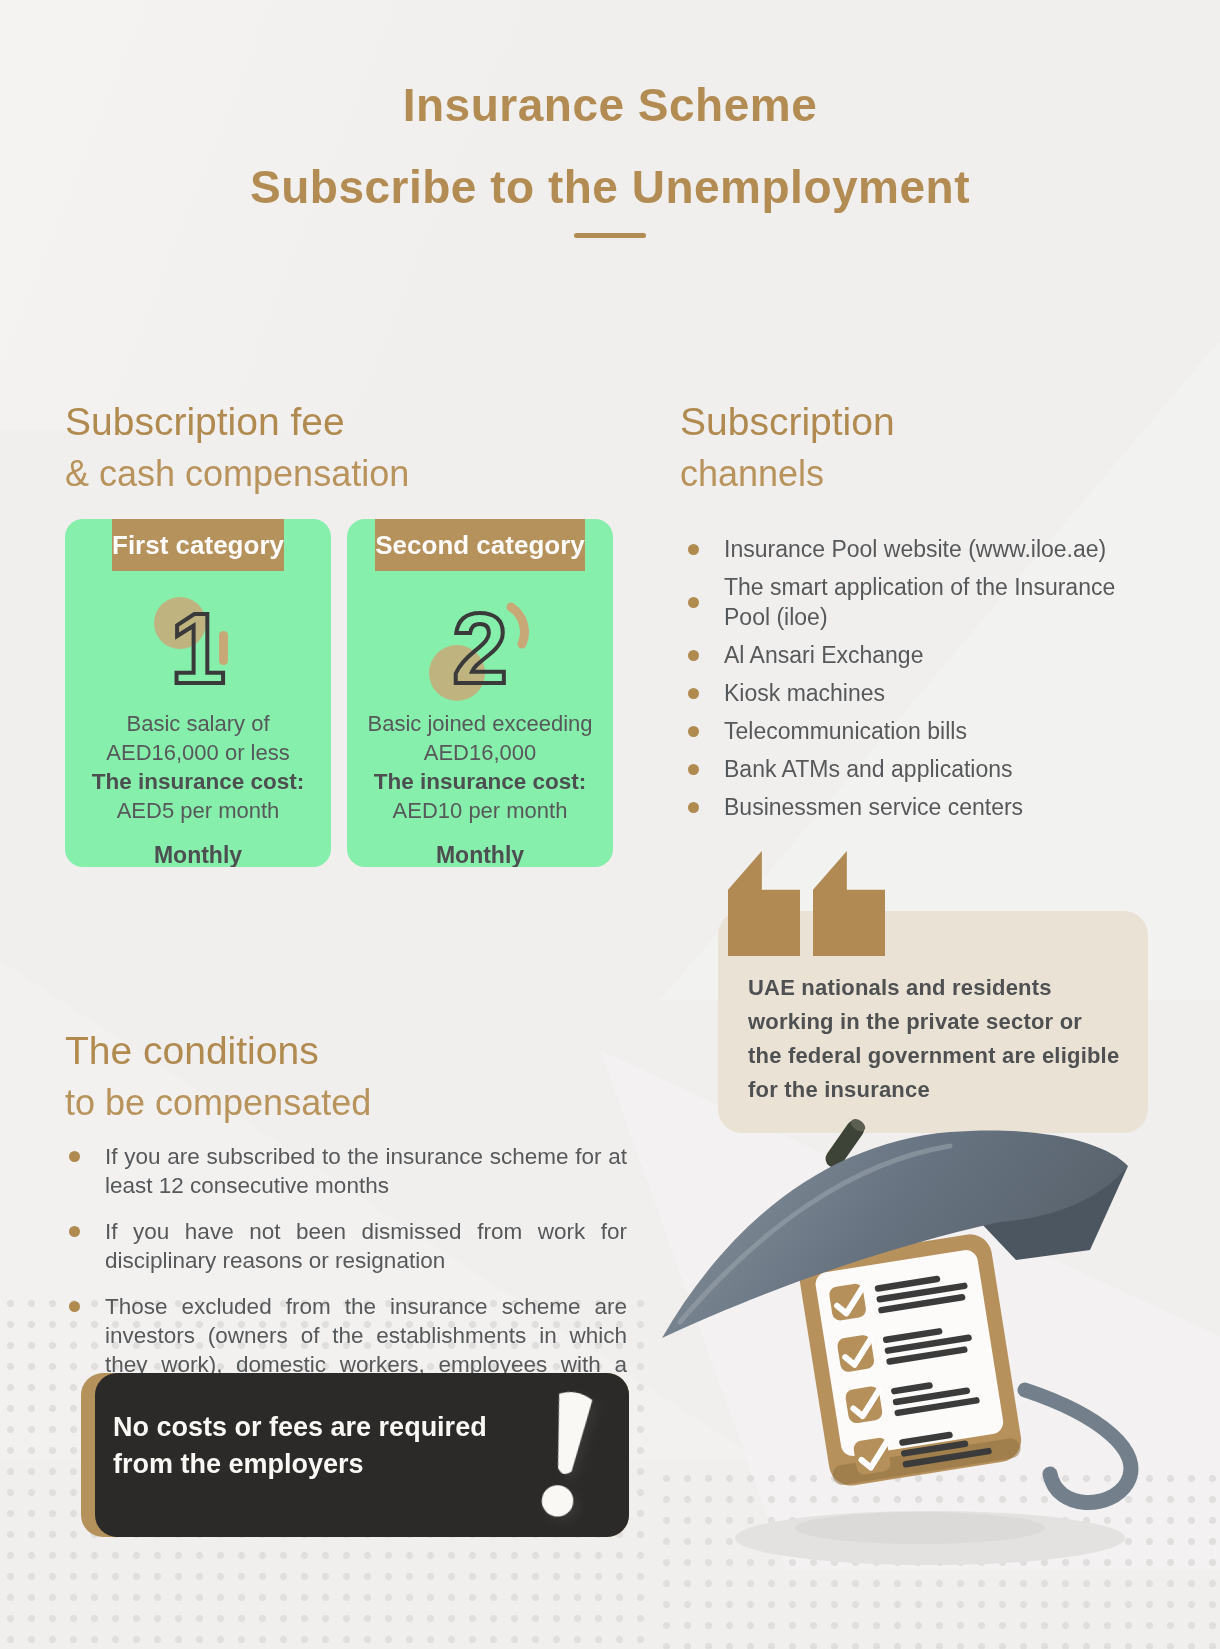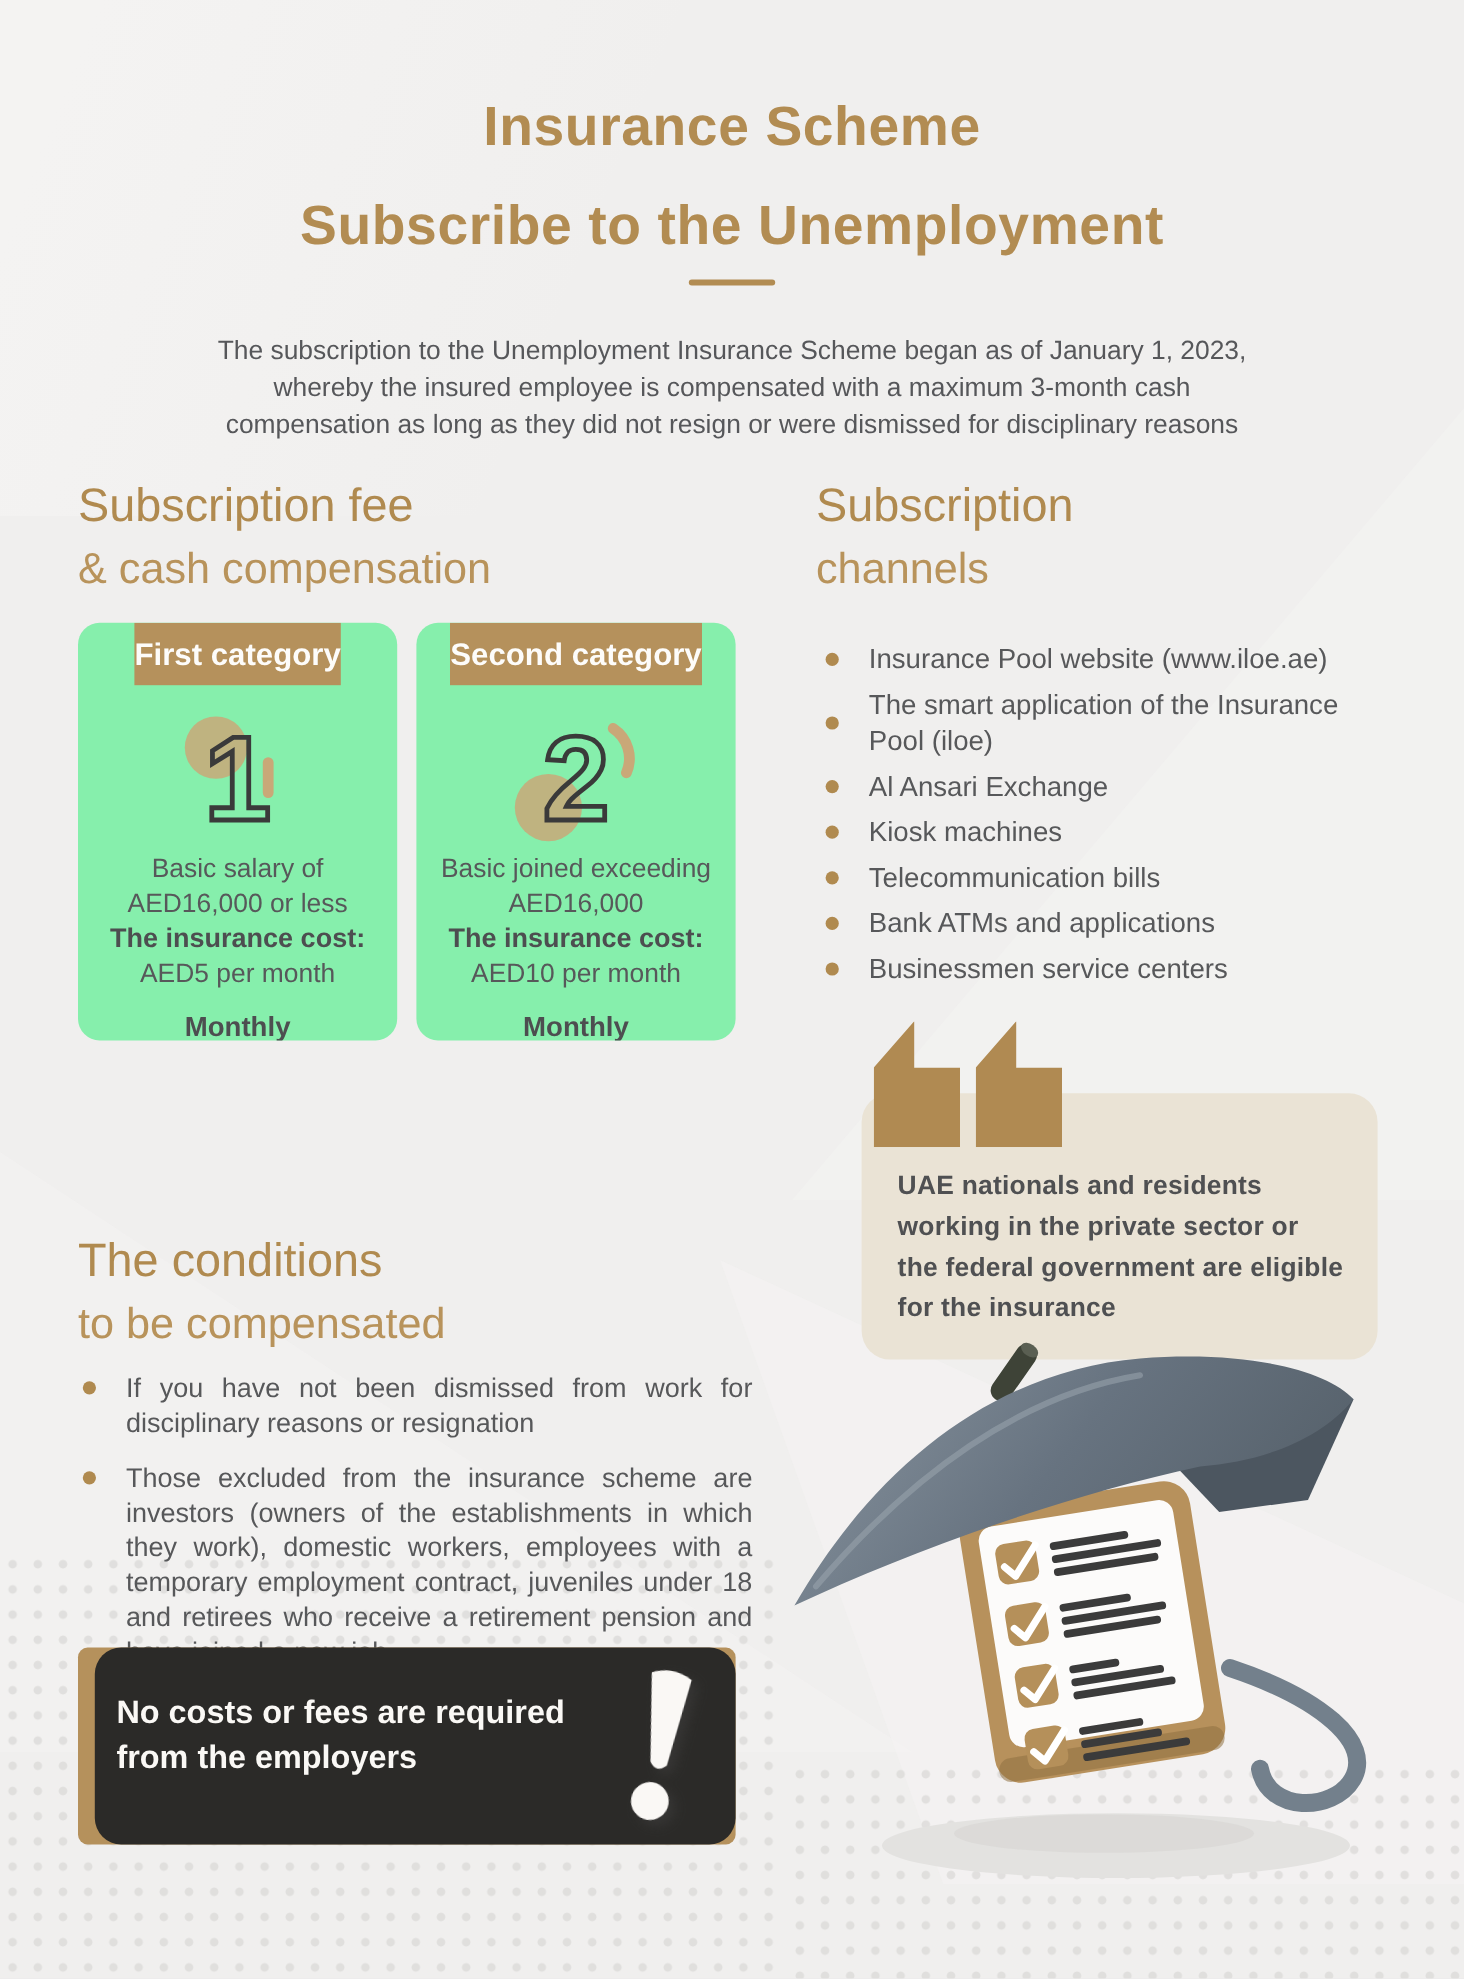--- a/index.html
+++ b/index.html
@@ -70,22 +70,22 @@
 
   
   .conditions { position:absolute; z-index:2; left:65px; top:1142px; width:562px;
                 list-style:none; margin:0; padding:0; }
   .conditions li { position:relative; padding-left:40px; color:#57585a; font-size:22.5px;
                    line-height:29px; margin-bottom:17px; text-align:justify; }
   .conditions li::before { content:""; position:absolute; left:4px; top:9px;
                    width:11px; height:11px; border-radius:50%; background:#b08a4f; }
 
   
-  .note { position:absolute; z-index:4; left:65px; top:1373px; width:548px; height:164px;
-          background:#b5915c; border-radius:8px; }
+  .note { position:absolute; z-index:4; left:81px; top:1373px; width:548px; height:164px;
+          background:#b5915c; border-radius:22px; }
   .note-inner { position:absolute; left:14px; top:0; right:0; bottom:0; background:#2b2a28;
           border-radius:22px; }
   .note-text { position:absolute; left:32px; top:36px; width:400px; color:#faf8f5;
           font-weight:bold; font-size:27px; line-height:37px; }
   .note-excl { position:absolute; right:26px; top:12px; width:74px; height:140px;
           transform:rotate(9deg); filter:drop-shadow(6px 4px 5px rgba(70,70,70,.4)); }
 
   
   .illus { position:absolute; z-index:3; left:620px; top:1070px; width:600px; height:560px; }
 </style>
@@ -99,21 +99,20 @@
   <div class="bg-shape bg-3"></div>
   <div class="bg-shape bg-4"></div>
   <div class="dots dots-a"></div>
   <div class="dots dots-b"></div>
 
   <h1 class="title" style="margin:0;">
     <span style="display:block;">Insurance Scheme</span>
     <span style="display:block;">Subscribe to the Unemployment</span>
   </h1>
   <div class="divider"></div>
-  <p class="intro" style="margin:0;">The subscription to the Unemployment Insurance Scheme began as of January 1, 2023, whereby the insured employee is compensated with a maximum 3-month cash compensation as long as they did not resign or were dismissed for disciplinary reasons</p>
 
   <div class="sec-head" style="left:65px; top:399px;">
     <span class="bold">Subscription fee</span>
     <span class="light">&amp; cash compensation</span>
   </div>
 
   <div class="sec-head" style="left:680px; top:399px;">
     <span class="bold">Subscription</span>
     <span class="light">channels</span>
   </div>
@@ -168,20 +167,21 @@
   <div class="quote-box">
     <div class="quote-text">UAE nationals and residents working in the private sector or the federal government are eligible for the insurance</div>
   </div>
 
   <div class="sec-head" style="left:65px; top:1028px;">
     <span class="bold">The conditions</span>
     <span class="light">to be compensated</span>
   </div>
 
   <ul class="conditions">
+    <li>If you are subscribed to the insurance scheme for at least 12 consecutive months</li>
     <li>If you have not been dismissed from work for disciplinary reasons or resignation</li>
     <li>Those excluded from the insurance scheme are investors (owners of the establishments in which they work), domestic workers, employees with a temporary employment contract, juveniles under 18 and retirees who receive a retirement pension and have joined a new job</li>
   </ul>
 
   <div class="note">
     <div class="note-inner"></div>
     <div class="note-text">No costs or fees are required from the employers</div>
     <svg class="note-excl" viewBox="0 0 60 120">
       <path d="M16,9 Q30,2 45,10 L37,73 Q30,80 25,72 Z" fill="#faf8f5"></path>
       <circle cx="29" cy="100" r="13.5" fill="#faf8f5"></circle>

